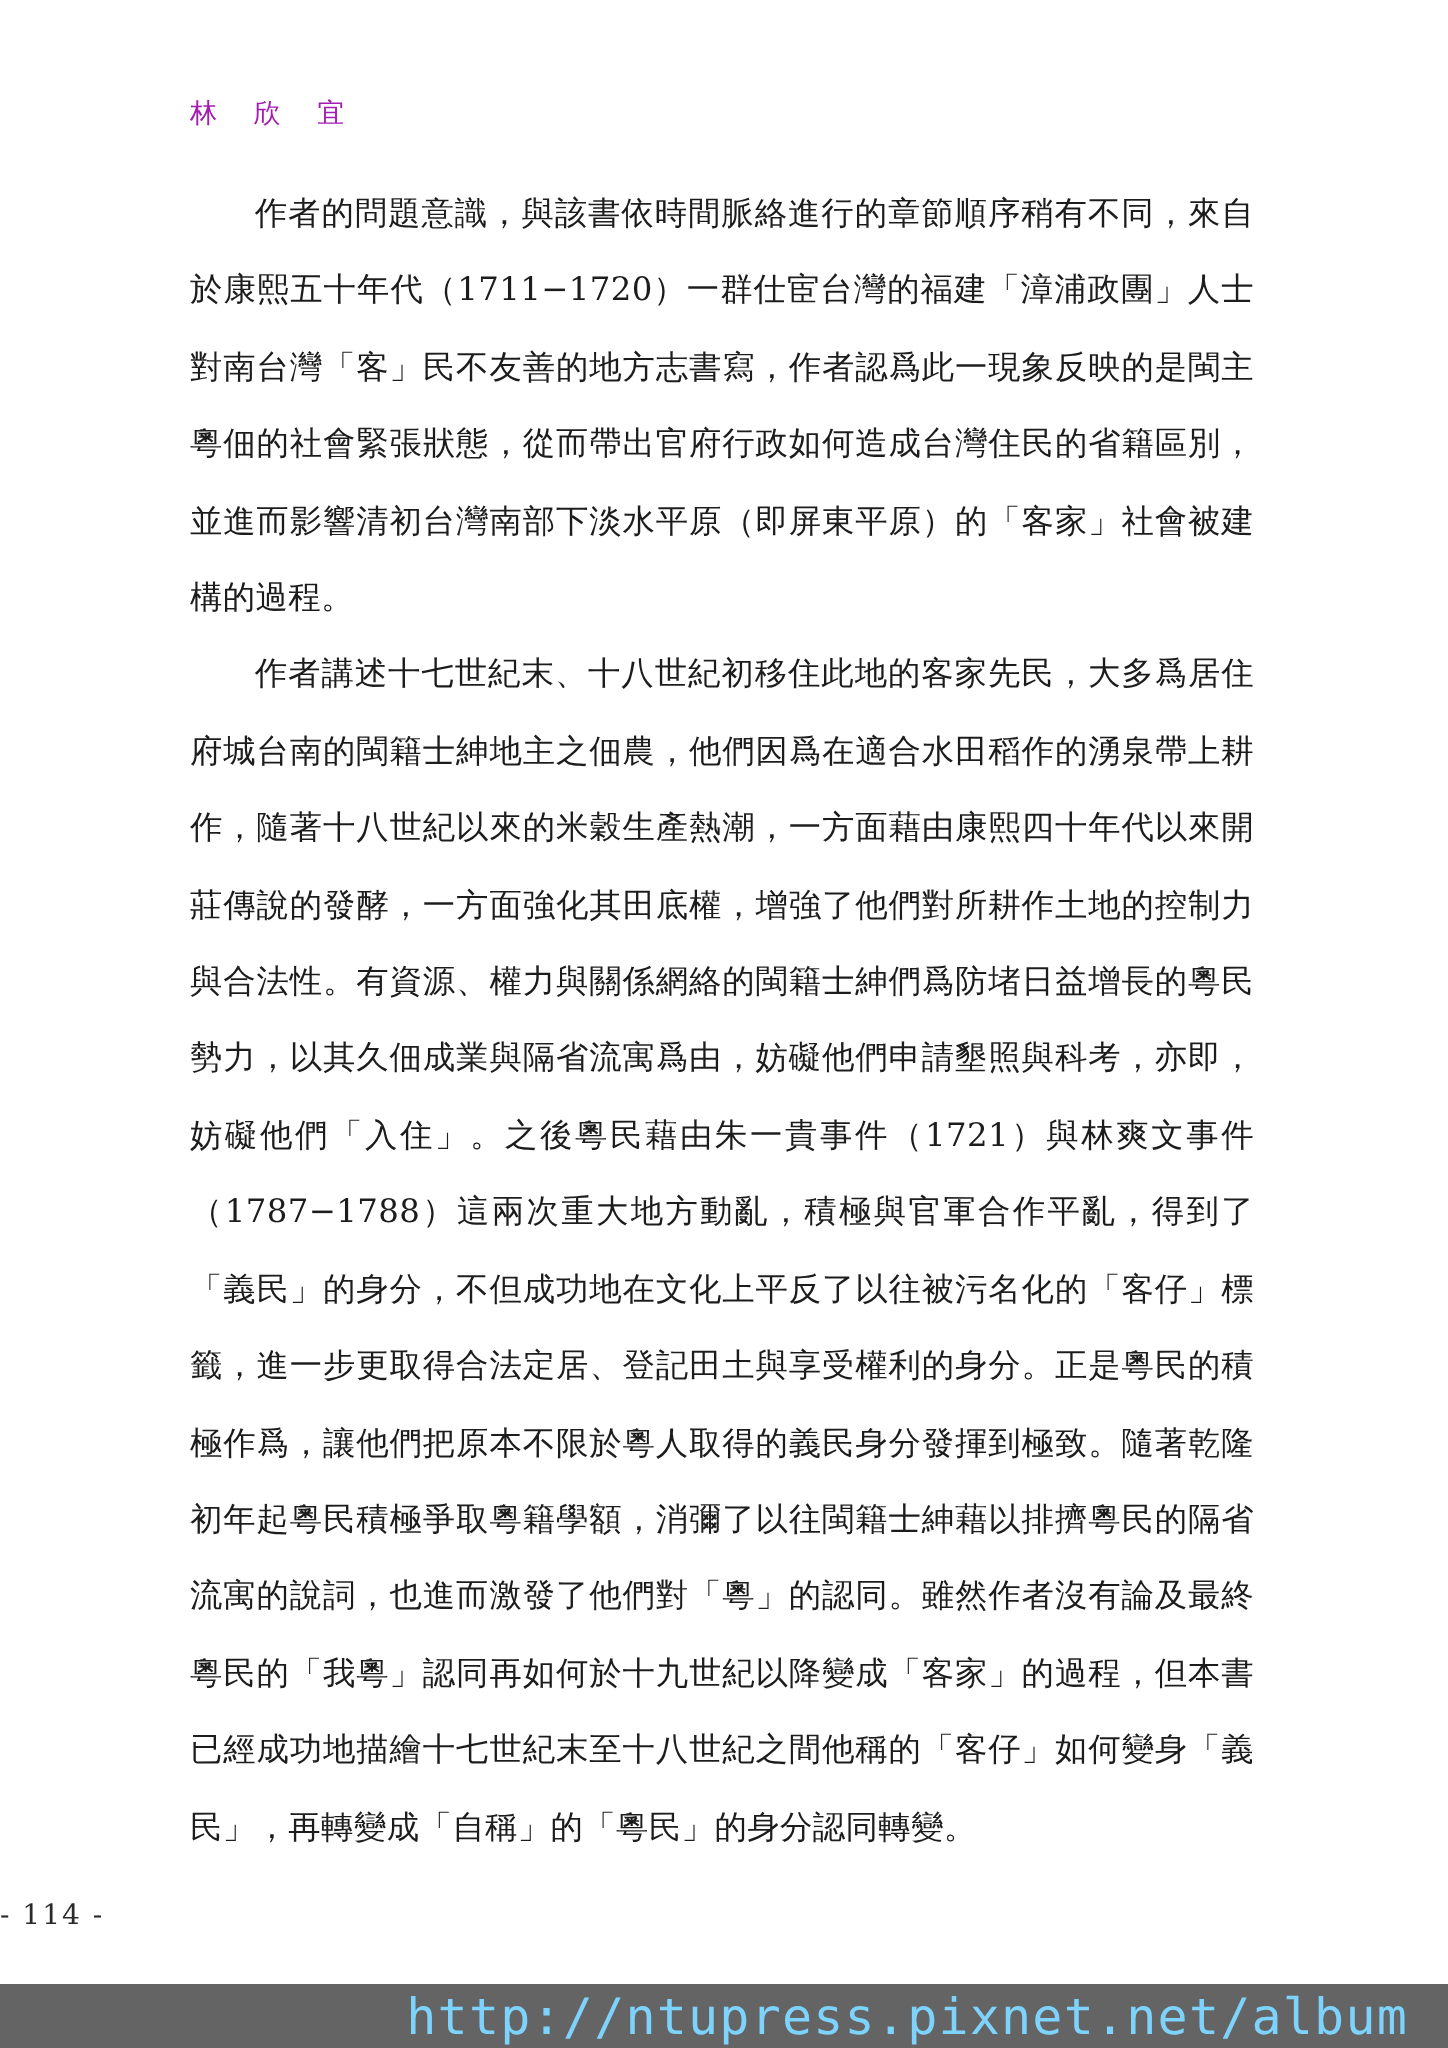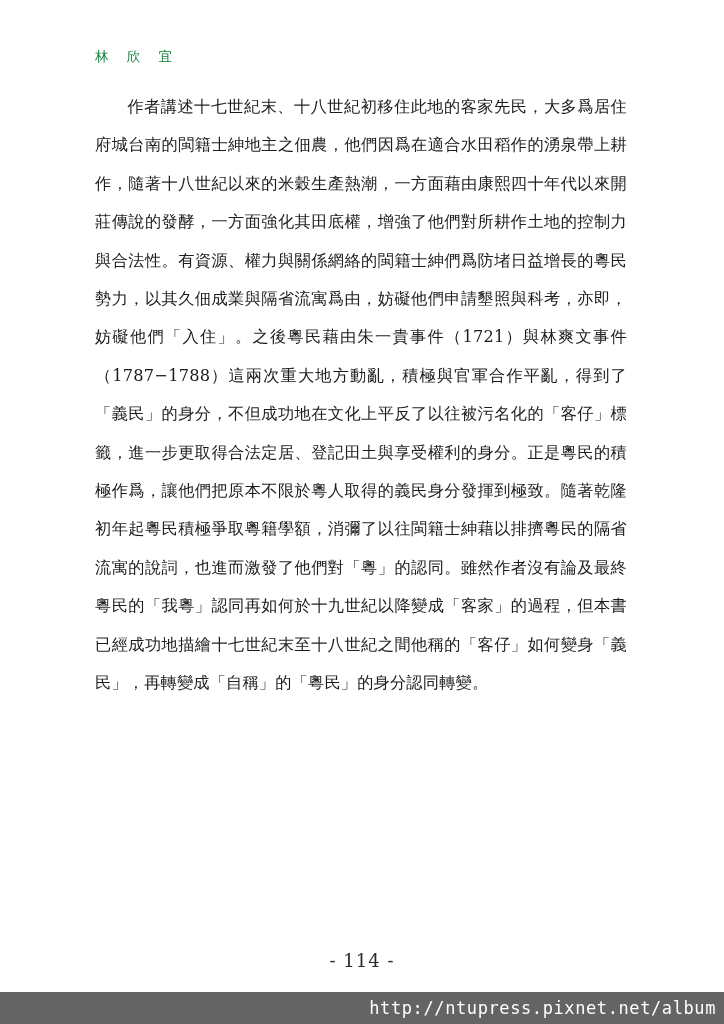--- a/index.html
+++ b/index.html
@@ -24,21 +24,21 @@
     background: #ffffff;
   }
 
   
   .running-head {
     position: absolute;
     left: 95px;
     top: 48px;
     font-size: 13.5px;
     letter-spacing: 7px;
-    color: #15803d;
+    color: #a21caf;
     font-family: "DejaVu Serif", "Liberation Serif", serif;
     white-space: nowrap;
   }
 
   
   .textblock {
     position: absolute;
     left: 95px;
     top: 88px;
     width: 532px;
@@ -57,55 +57,55 @@
   .para.indent {
     text-indent: 2em;
   }
 
   
   .folio {
     position: absolute;
     left: 0;
     top: 950px;
     width: 724px;
-    text-align: center;
-    font-size: 18px;
+    font-size: 14px;
     color: #2a2a2a;
     letter-spacing: 1px;
   }
 
   
   .watermark-bar {
     position: absolute;
     left: 0;
     top: 992px;
     width: 724px;
     height: 32px;
     background: #646464;
     display: flex;
     align-items: center;
     justify-content: flex-end;
   }
   .watermark-text {
     font-family: "DejaVu Sans Mono", "Liberation Mono", monospace;
-    font-size: 17px;
-    color: #ffffff;
+    font-size: 25px;
+    color: #7dd3fc;
     letter-spacing: 0.6px;
-    padding-right: 8px;
+    padding-right: 20px;
     white-space: nowrap;
   }
 </style>
 </head>
 <body>
 
 <div class="page">
 
   <div class="running-head">林 欣 宜</div>
 
   <div class="textblock">
+    <p class="para indent">作者的問題意識，與該書依時間脈絡進行的章節順序稍有不同，來自於康熙五十年代（1711−1720）一群仕宦台灣的福建「漳浦政團」人士對南台灣「客」民不友善的地方志書寫，作者認爲此一現象反映的是閩主粵佃的社會緊張狀態，從而帶出官府行政如何造成台灣住民的省籍區別，並進而影響清初台灣南部下淡水平原（即屏東平原）的「客家」社會被建構的過程。</p>
     <p class="para indent">作者講述十七世紀末、十八世紀初移住此地的客家先民，大多爲居住府城台南的閩籍士紳地主之佃農，他們因爲在適合水田稻作的湧泉帶上耕作，隨著十八世紀以來的米穀生產熱潮，一方面藉由康熙四十年代以來開莊傳說的發酵，一方面強化其田底權，增強了他們對所耕作土地的控制力與合法性。有資源、權力與關係網絡的閩籍士紳們爲防堵日益增長的粵民勢力，以其久佃成業與隔省流寓爲由，妨礙他們申請墾照與科考，亦即，妨礙他們「入住」。之後粵民藉由朱一貴事件（1721）與林爽文事件（1787−1788）這兩次重大地方動亂，積極與官軍合作平亂，得到了「義民」的身分，不但成功地在文化上平反了以往被污名化的「客仔」標籤，進一步更取得合法定居、登記田土與享受權利的身分。正是粵民的積極作爲，讓他們把原本不限於粵人取得的義民身分發揮到極致。隨著乾隆初年起粵民積極爭取粵籍學額，消彌了以往閩籍士紳藉以排擠粵民的隔省流寓的說詞，也進而激發了他們對「粵」的認同。雖然作者沒有論及最終粵民的「我粵」認同再如何於十九世紀以降變成「客家」的過程，但本書已經成功地描繪十七世紀末至十八世紀之間他稱的「客仔」如何變身「義民」，再轉變成「自稱」的「粵民」的身分認同轉變。</p>
 
   </div>
 
   <div class="folio">- 114 -</div>
 
   <div class="watermark-bar">
     <span class="watermark-text">http://ntupress.pixnet.net/album</span>
   </div>
 

